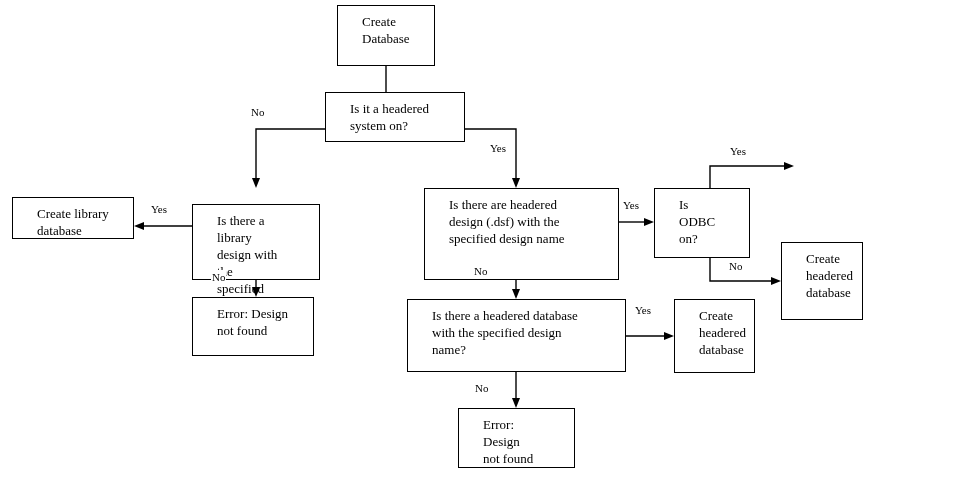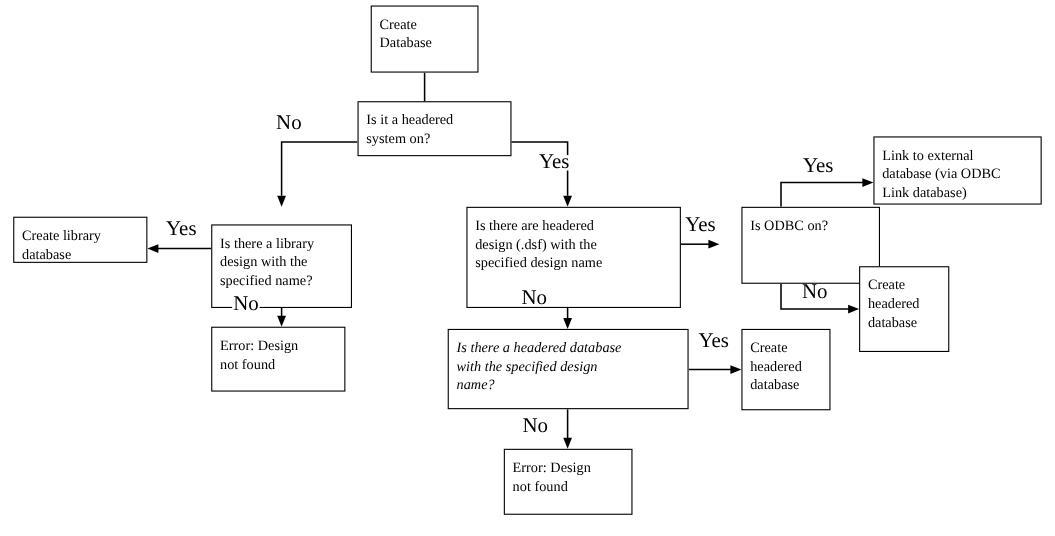--- a/index.html
+++ b/index.html
@@ -16,27 +16,27 @@
     overflow: hidden;
   }
   .node {
     position: absolute;
     box-sizing: border-box;
     border: 1px solid #000000;
     background: #ffffff;
     color: #000000;
     font-size: 13px;
     line-height: 17px;
-    padding: 7px 7px;
+    padding: 7px 24px;
     white-space: pre-line;
     z-index: 3;
   }
   .edge-label {
     position: absolute;
-    font-size: 19px;
+    font-size: 11px;
     line-height: 14px;
     color: #000000;
     background: #ffffff;
     padding: 0 1px;
     z-index: 4;
     white-space: nowrap;
   }
   svg.wires {
     position: absolute;
     left: 0;
@@ -107,31 +107,28 @@
   <div class="node" style="left:12px; top:197px; width:122px; height:42px;">Create library
 database</div>
 
   <div class="node" style="left:192px; top:297px; width:122px; height:59px;">Error: Design
 not found</div>
 
   <div class="node" style="left:424px; top:188px; width:195px; height:92px;">Is there are headered
 design (.dsf) with the
 specified design name</div>
 
-  <div class="node" style="left:654px; top:188px; width:126px; height:70px;margin-left:20px;">Is ODBC on?</div>
+  <div class="node" style="left:654px; top:188px; width:96px; height:70px;">Is ODBC on?</div>
 
-  <div class="node" style="left:794px; top:124px; width:153px; height:62px;">Link to external
-database (via ODBC
-Link database)</div>
 
   <div class="node" style="left:781px; top:242px; width:82px; height:78px;">Create
 headered
 database</div>
 
-  <div class="node" style="left:407px; top:299px; width:219px; height:73px;font-style:italic;">Is there a headered database
+  <div class="node" style="left:407px; top:299px; width:219px; height:73px;">Is there a headered database
 with the specified design
 name?</div>
 
   <div class="node" style="left:674px; top:299px; width:81px; height:74px;">Create
 headered
 database</div>
 
   <div class="node" style="left:458px; top:408px; width:117px; height:60px;">Error: Design
 not found</div>
 

